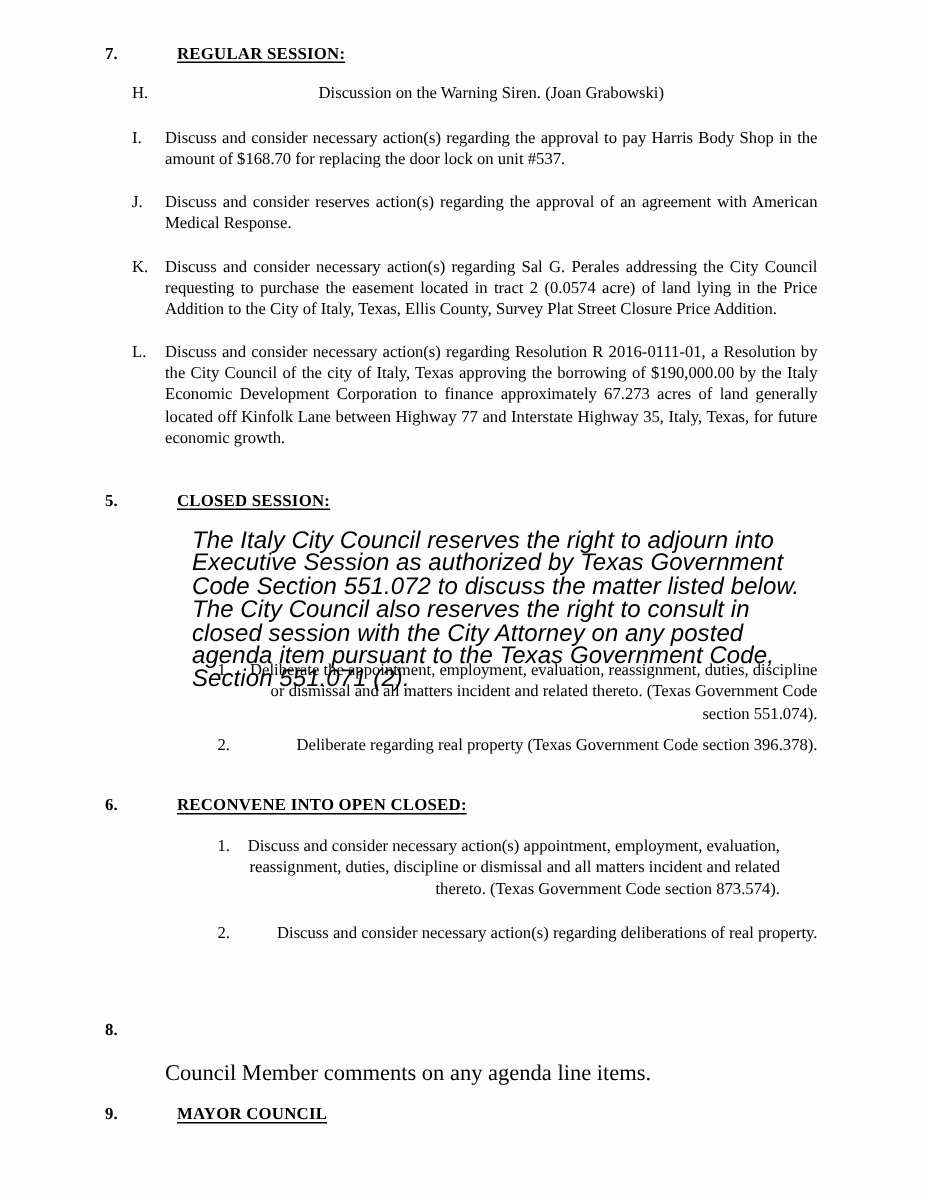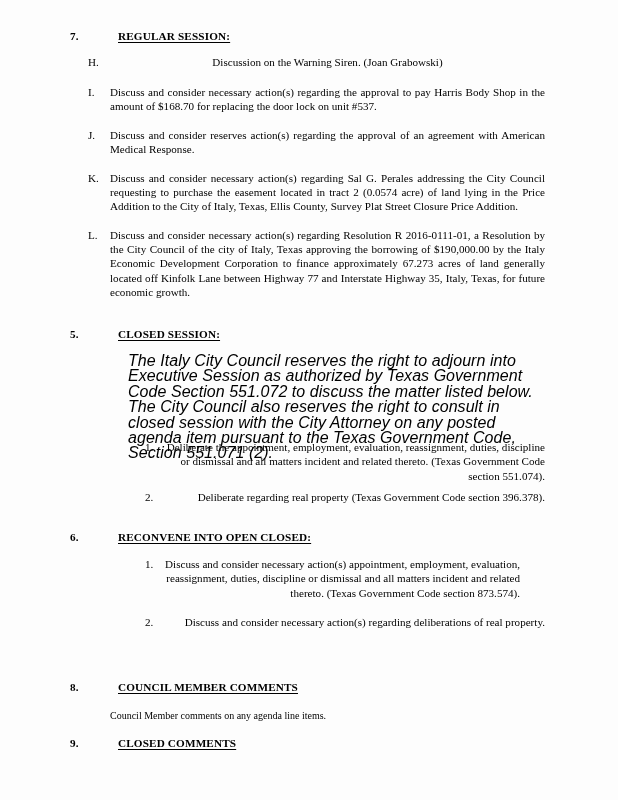--- a/index.html
+++ b/index.html
@@ -87,21 +87,21 @@
     font-style: italic;
     font-size: 16px;
     line-height: 15.4px;
     text-align: left;
     letter-spacing: 0.05px;
   }
 
   
   .plain-para {
     position: absolute;
-    font-size: 10px;
+    font-size: 15px;
     line-height: 14.2px;
   }
 </style>
 </head>
 <body>
 
 <div class="page">
 
   <div class="section-head" style="left:70px; top:30px;">
     <span class="section-num">7.</span>
@@ -160,23 +160,22 @@
     <span class="num-body">Discuss and consider necessary action(s) appointment, employment, evaluation, reassignment, duties, discipline or dismissal and all matters incident and related thereto.  (Texas Government Code section 873.574).</span>
   </div>
 
   <div class="num-item" style="left:145px; top:615px; width:400px;">
     <span class="num-marker">2.</span>
     <span class="num-body">Discuss and consider necessary action(s) regarding deliberations of real property.</span>
   </div>
 
   <div class="section-head" style="left:70px; top:681px;">
     <span class="section-num">8.</span>
-    <span class="section-title">COUNCIL MEMBER COMMENTS</span>
   </div>
 
   <div class="plain-para" style="left:110px; top:709px; width:430px;">Council Member comments on any agenda line items.</div>
 
   <div class="section-head" style="left:70px; top:737px;">
     <span class="section-num">9.</span>
-    <span class="section-title">CLOSED COMMENTS</span>
+    <span class="section-title">MAYOR COUNCIL</span>
   </div>
 
 </div>
 
 </body></html>

